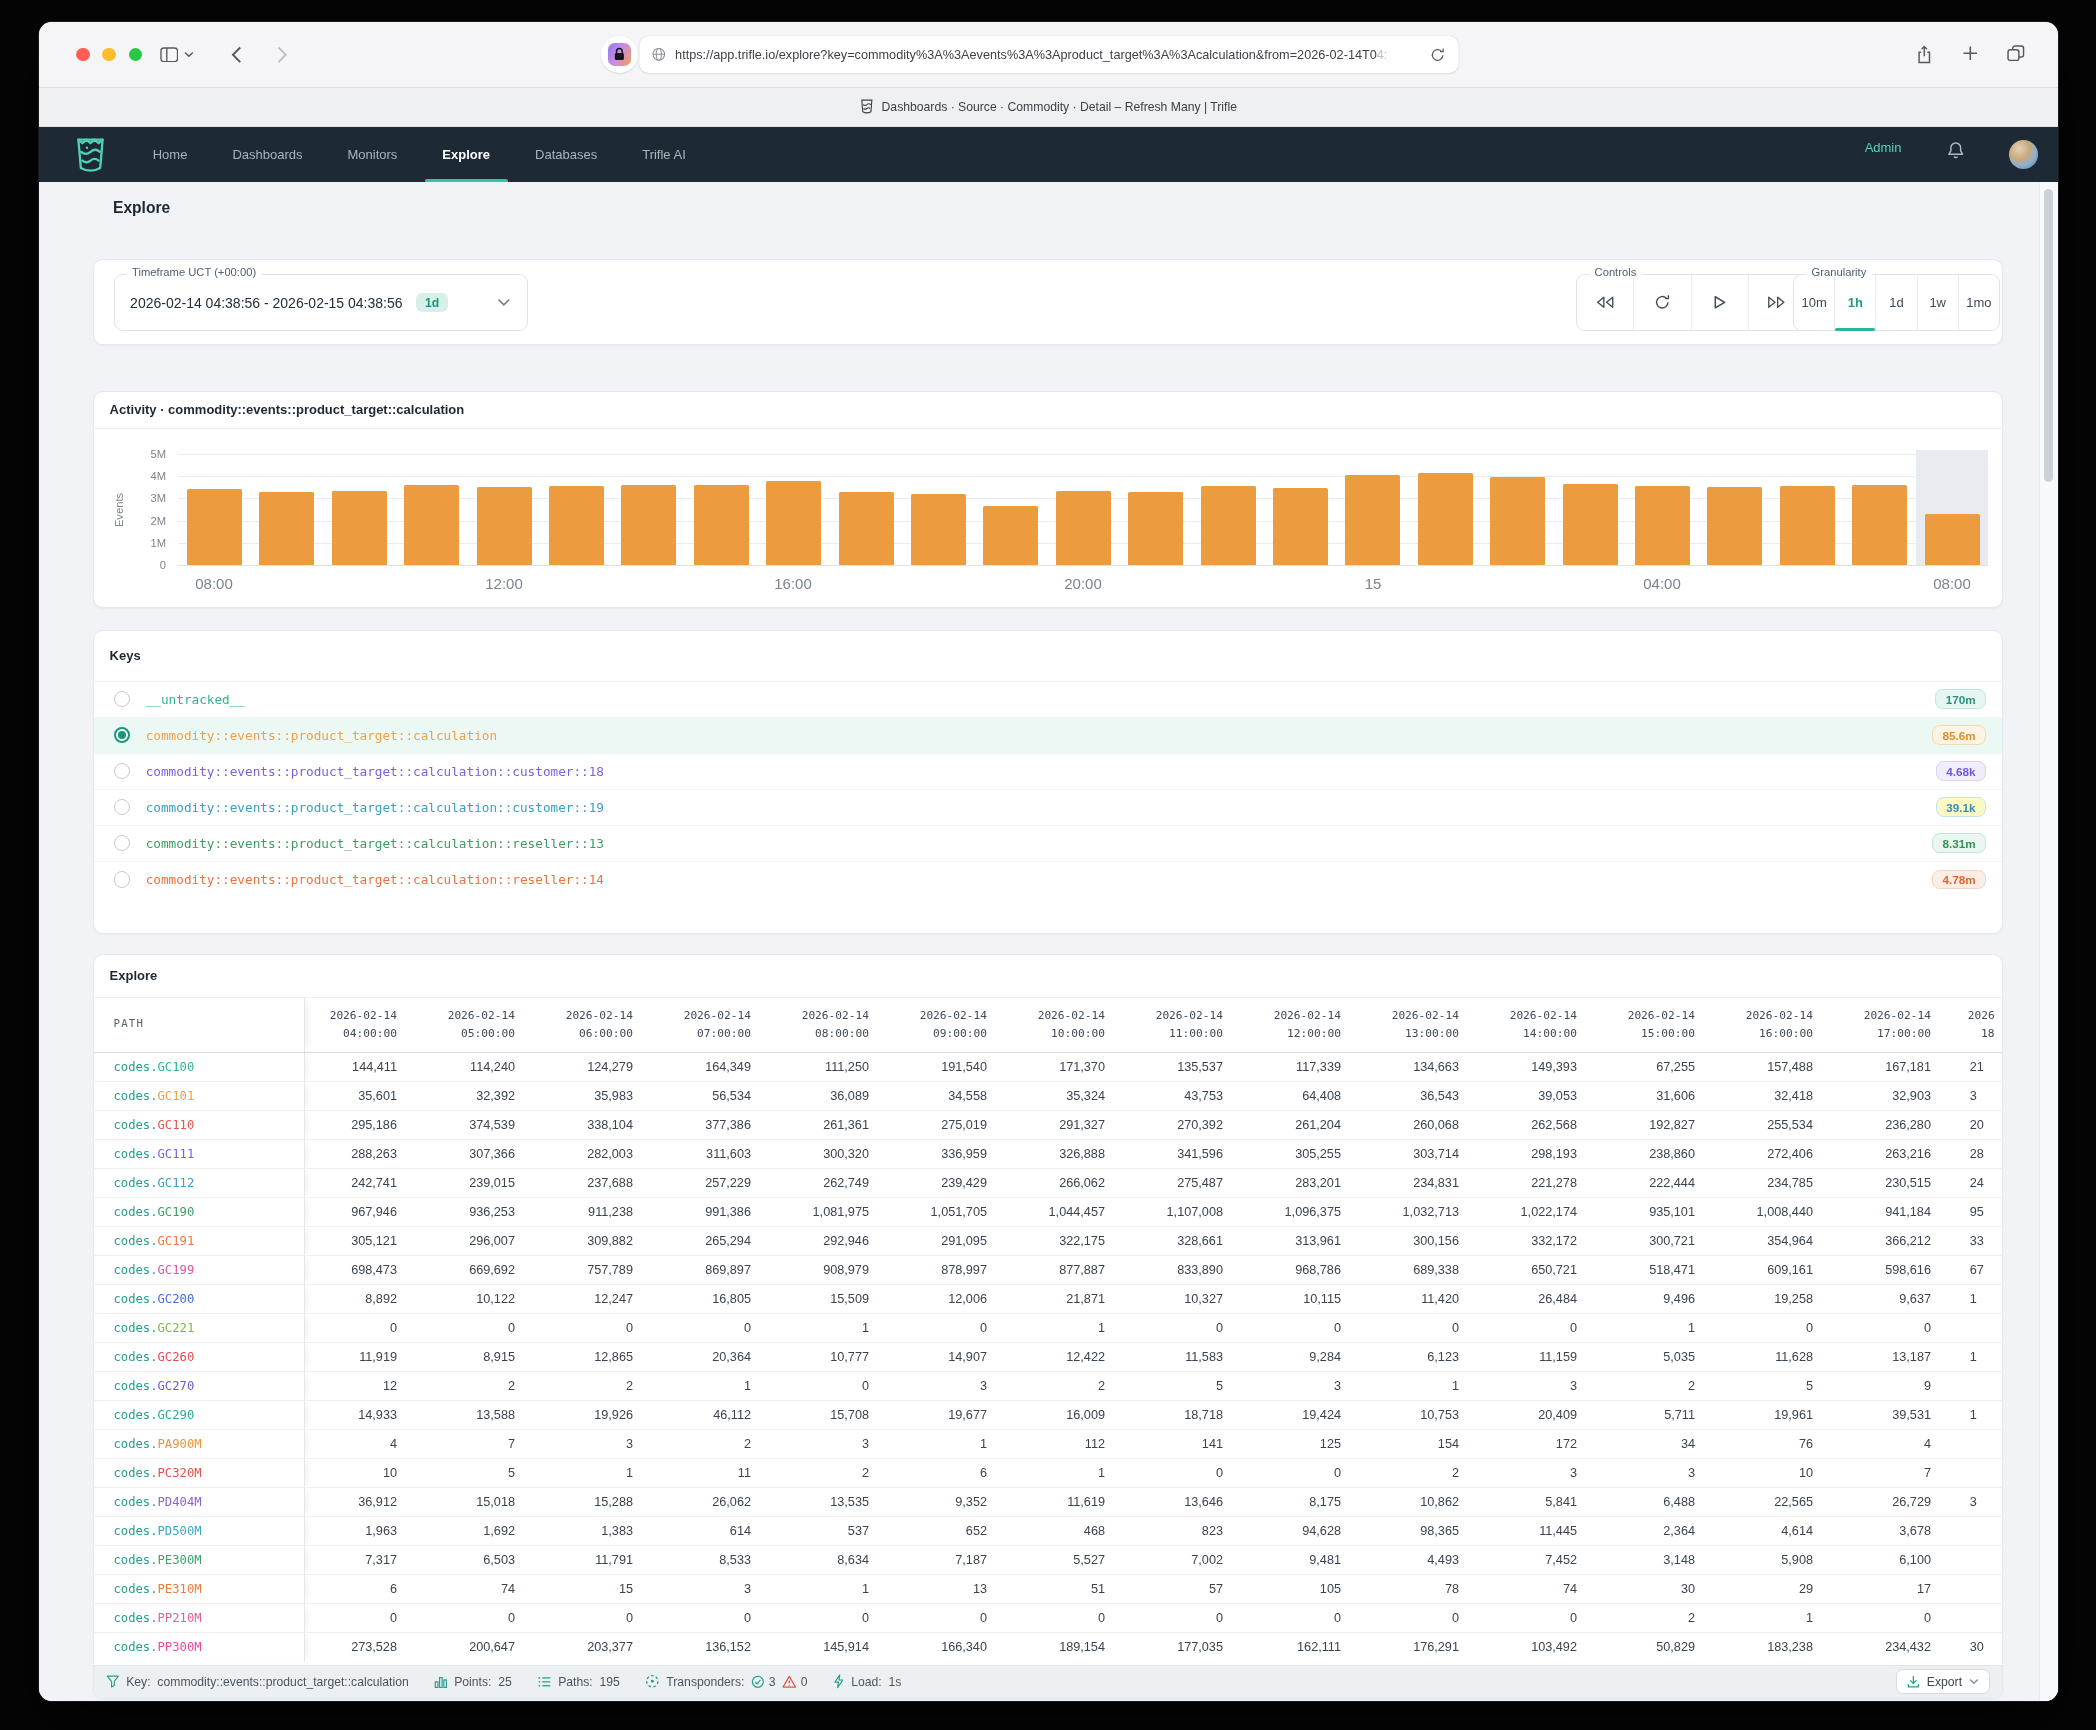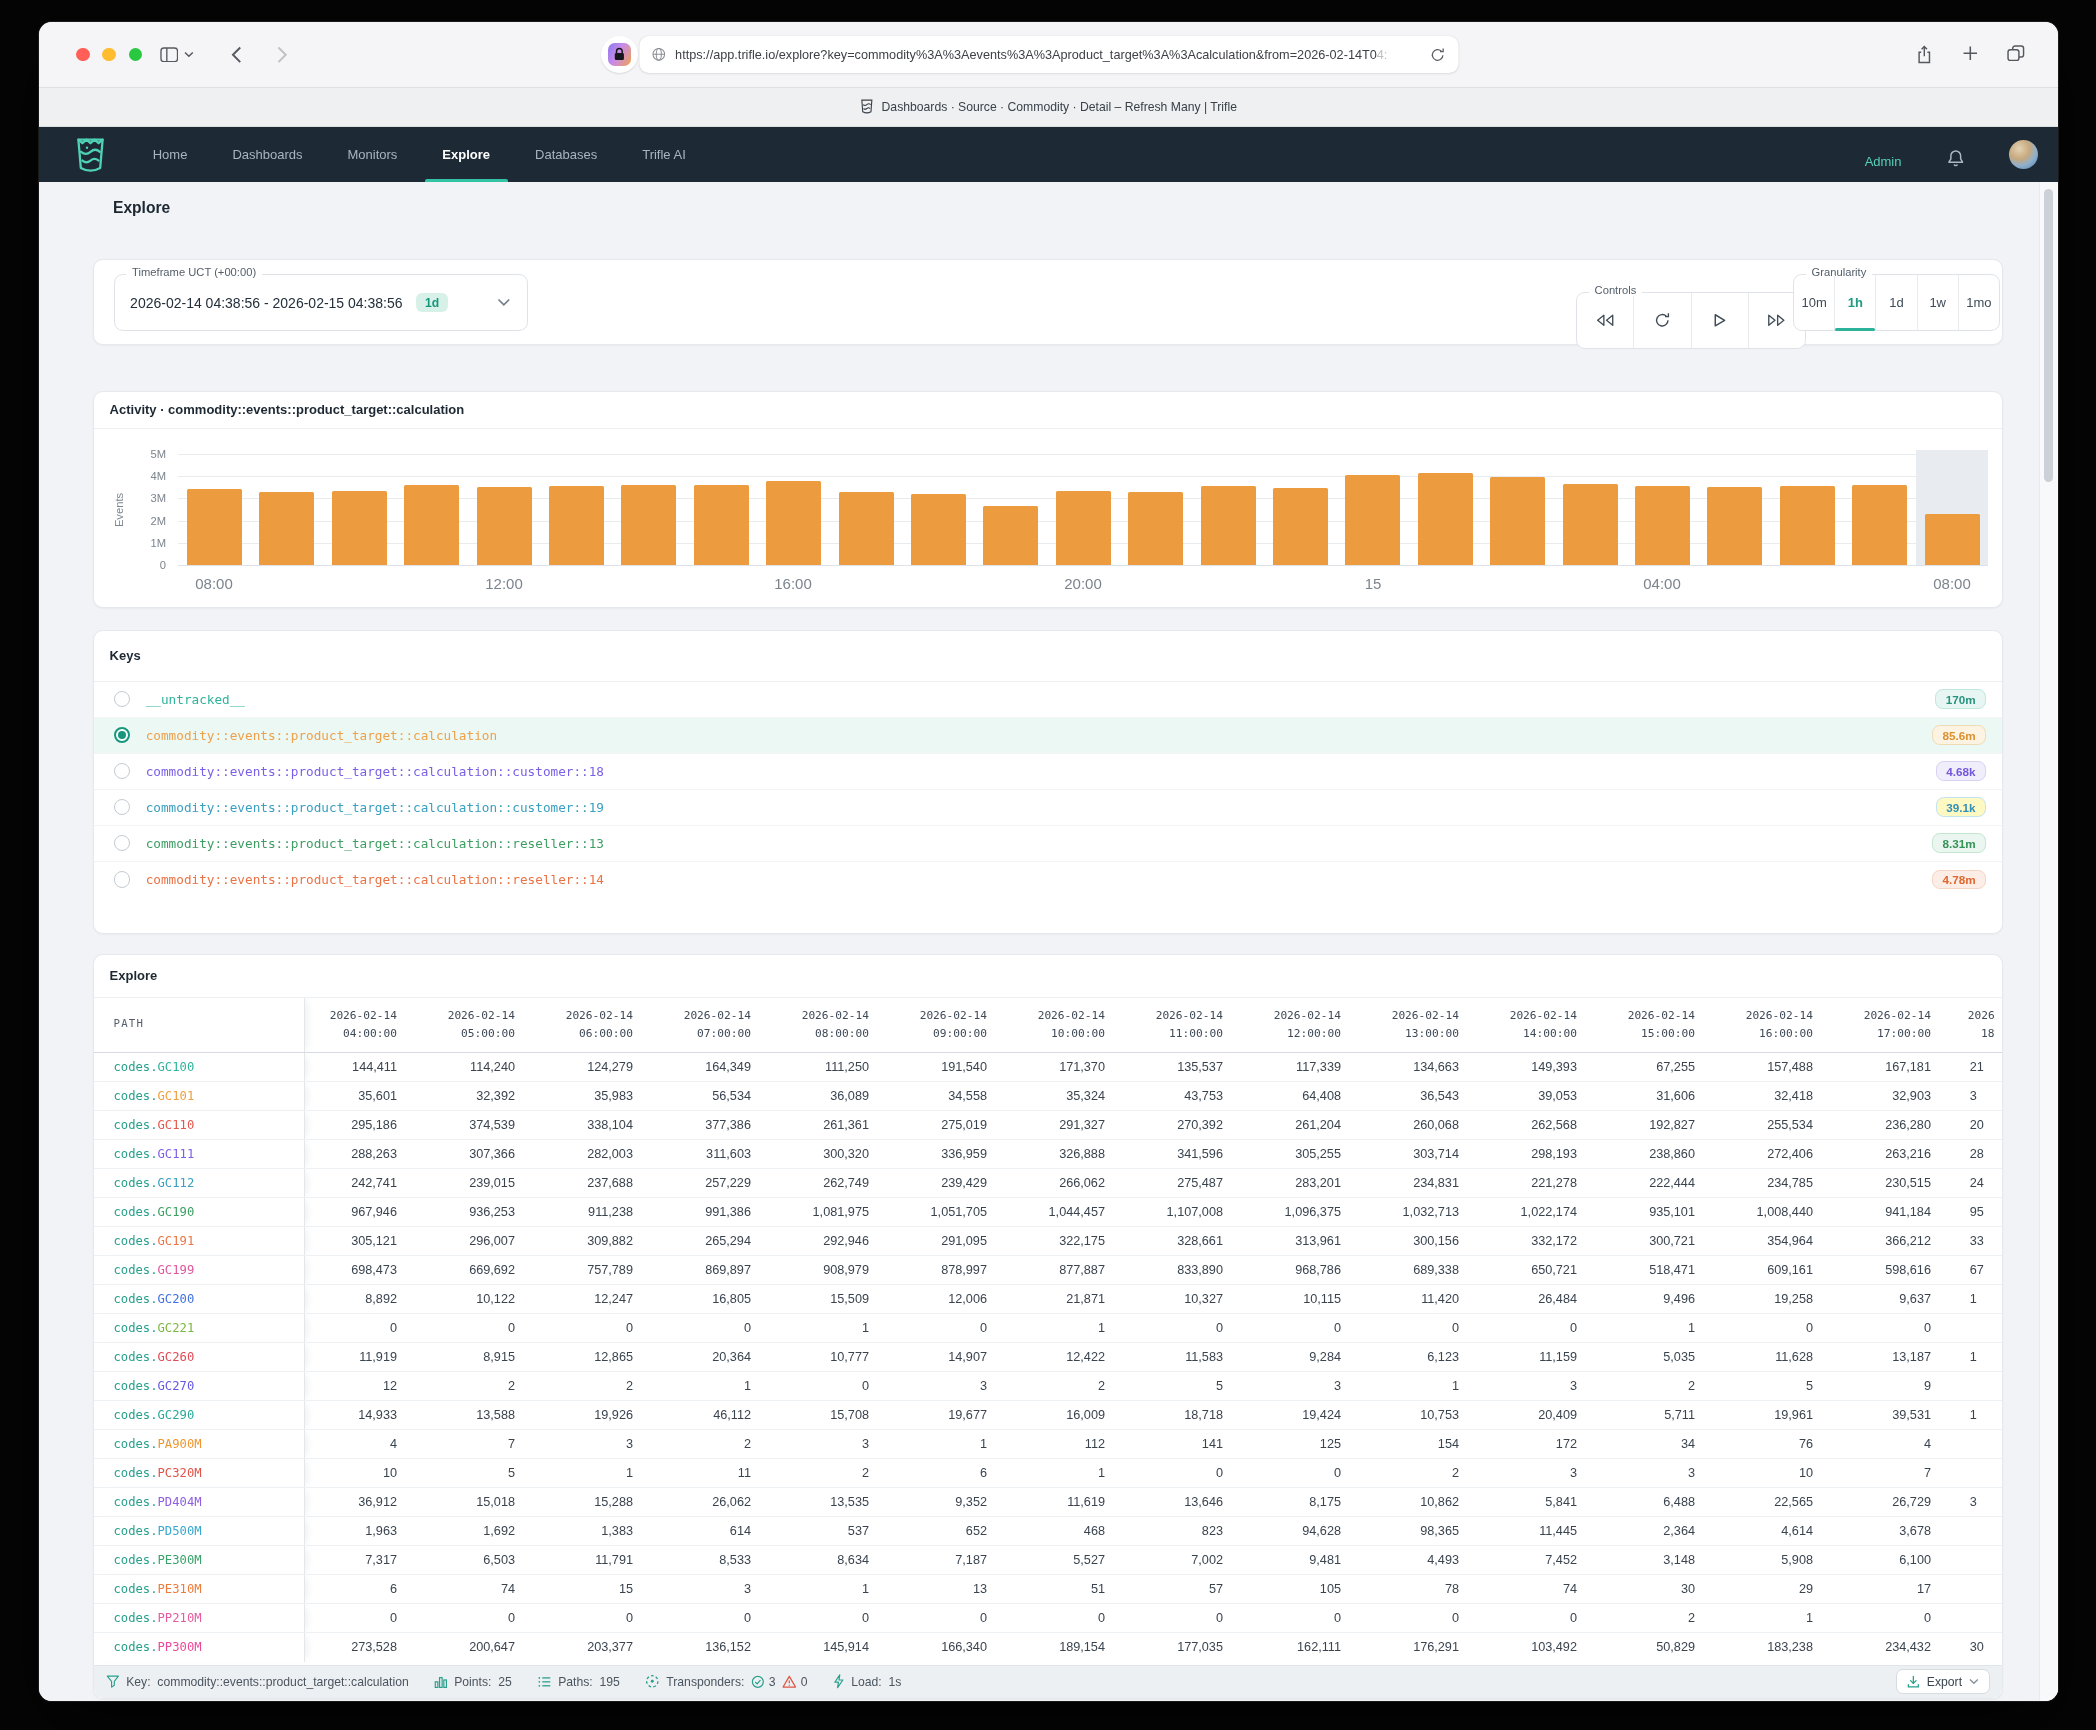--- a/index.html
+++ b/index.html
@@ -39,21 +39,21 @@
               font-size:12.2px; color:#3a4149; }
 
   
   .navbar { height:55px; background:#1d2a35; display:flex; align-items:center; padding:0 20px; }
   .logo { margin:0 45px 0 13.7px; display:flex; }
   .nav-items { display:flex; gap:45px; align-items:center; height:100%; }
   .nav-item { font-size:13px; color:#a9b4bd; height:55px; display:flex; align-items:center; position:relative; cursor:default; }
   .nav-item.active { color:#ffffff; font-weight:700; }
   .nav-item.active::after { content:''; position:absolute; left:-17.6px; right:-17.6px; bottom:0; height:2.9px;
                             background:#35c3a6; border-radius:2px 2px 0 0; }
-  .nav-right { margin-left:auto; display:flex; align-items:flex-end; gap:44px; }
+  .nav-right { margin-left:auto; display:flex; align-items:flex-start; gap:44px; }
   .admin { color:#56d0b4; font-size:13px; }
   .avatar { width:29px; height:29px; border-radius:50%;
             background:radial-gradient(circle at 35% 30%, #e3d3b4 0%, #c7a97f 38%, #8fb0cd 62%, #4d7fae 100%); }
 
   
   .content { position:absolute; top:160px; bottom:0; left:0; right:0; background:#f1f3f6; }
   .scroll-track { position:absolute; top:0; right:0; width:19.5px; height:100%; background:#f8f9fa; border-left:1px solid #e9ebee; }
   .scroll-thumb { position:absolute; top:7.8px; right:4.9px; width:8.8px; height:293px; border-radius:4.9px; background:#ccd1d7; }
   .page-title { position:absolute; left:74px; top:17.6px; font-size:15.6px; font-weight:700; color:#1c2732; }
 
@@ -64,21 +64,21 @@
 
   
   #toolbar { top:77px; height:86px; }
   .fieldset { position:absolute; top:14.6px; height:57px; border:1.5px solid #dfe3e8; border-radius:8.8px; background:#fff; }
   .fs-label { position:absolute; top:-8.8px; left:11.7px; background:#ffffff; padding:0 5.9px;
               font-size:11.2px; color:#525e6a; white-space:nowrap; }
   #tf-fieldset { left:19.5px; width:414px; display:flex; align-items:center; padding:0 15.6px; gap:13.7px; }
   .tf-value { font-size:14px; color:#232f3b; }
   .tf-badge { background:#d7f1e9; color:#17967c; border-radius:5.9px; padding:2.9px 8.8px; font-size:12.2px; font-weight:700; }
   .tf-chevron { margin-left:auto; color:#737e88; display:flex; }
-  #controls-fieldset { left:1482px; width:230px; display:flex;margin-top:18px; }
+  #controls-fieldset { left:1482px; width:230px; display:flex; }
   .ctl-cell { flex:1; display:flex; align-items:center; justify-content:center; color:#3f4b57; border-right:1px solid #e9ecef; }
   .ctl-cell:last-child { border-right:none; }
   #gran-fieldset { left:1699px; width:207px; display:flex; }
   .gran-cell { flex:1; display:flex; align-items:center; justify-content:center; font-size:13px; color:#3f4b57;
                border-right:1px solid #e9ecef; position:relative; }
   .gran-cell:last-child { border-right:none; }
   .gran-cell.active { color:#1f9c82; font-weight:700; }
   .gran-cell.active::after { content:''; position:absolute; left:0; right:0; bottom:-1px; height:2.9px;
                              background:#2cb399; border-radius:2px; }
 

